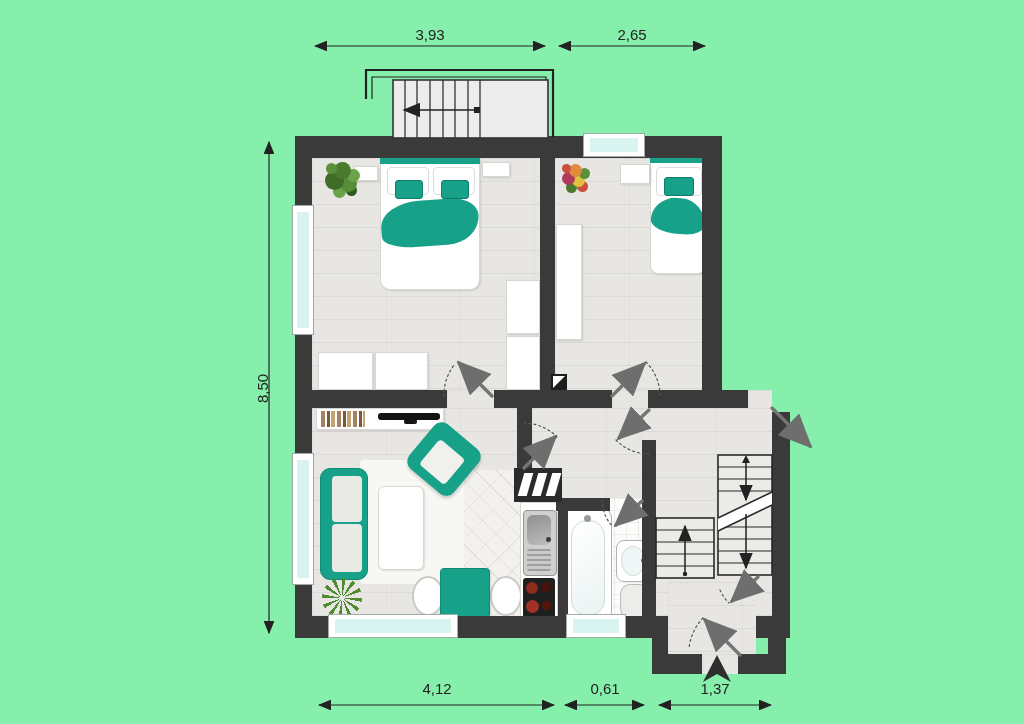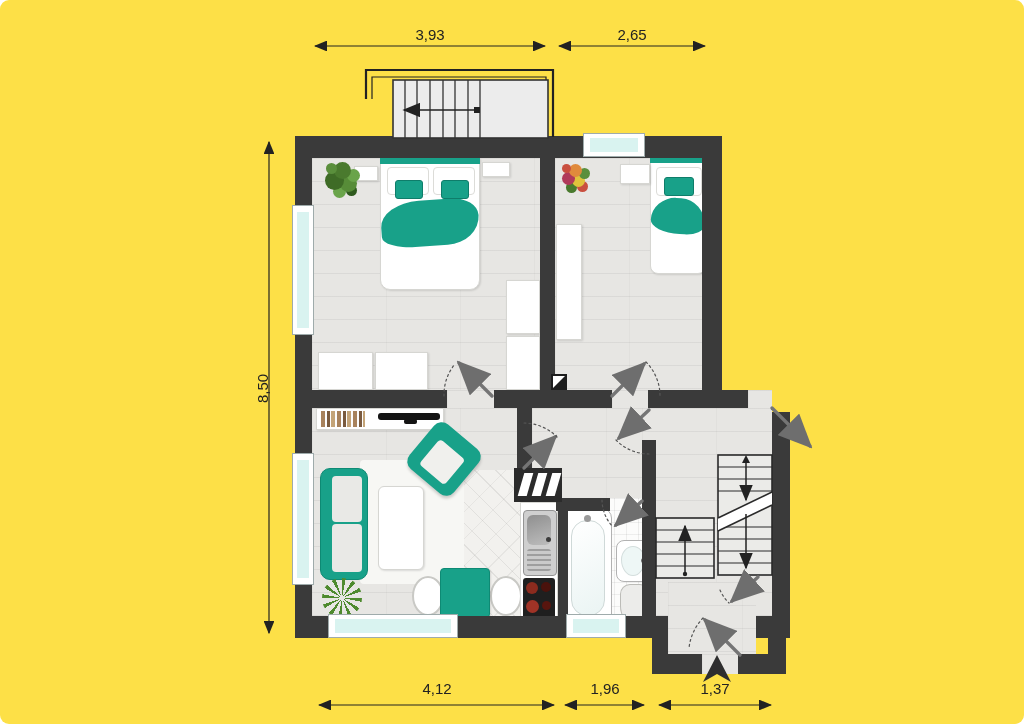--- a/index.html
+++ b/index.html
@@ -1,17 +1,17 @@
 <!DOCTYPE html>
 <html><head>
 <meta charset="utf-8">
 <style>
   html,body{margin:0;padding:0;background:#fff;}
-  .plan{position:relative;width:1024px;height:724px;background:#fde047;overflow:hidden;
-        font-family:"Liberation Sans",sans-serif;border-radius:9px;}
+  .plan{position:relative;width:1024px;height:724px;background:#86efac;overflow:hidden;
+        font-family:"Liberation Sans",sans-serif;}
   .abs{position:absolute;}
   
   .floor-wood{position:absolute;z-index:1;background-color:#e7e6e3;
     background-image:repeating-linear-gradient(180deg,rgba(0,0,0,.055) 0 1px,transparent 1px 23px),
       repeating-linear-gradient(90deg,rgba(0,0,0,.028) 0 1px,transparent 1px 74px);}
   .floor-tile{position:absolute;z-index:1;background-color:#fcfcfb;
     background-image:repeating-linear-gradient(180deg,rgba(0,0,0,.06) 0 1px,transparent 1px 12px),
       repeating-linear-gradient(90deg,rgba(0,0,0,.06) 0 1px,transparent 1px 12px);}
   .floor-marble{position:absolute;z-index:2;background-color:#f2f1ee;
     background-image:repeating-linear-gradient(45deg,rgba(0,0,0,.07) 0 1px,transparent 1px 15px),
@@ -274,16 +274,16 @@
       <line x1="319" y1="705" x2="554" y2="705" marker-start="url(#mBs)" marker-end="url(#mB)"></line>
       <line x1="565" y1="705" x2="644" y2="705" marker-start="url(#mBs)" marker-end="url(#mB)"></line>
       <line x1="659" y1="705" x2="771" y2="705" marker-start="url(#mBs)" marker-end="url(#mB)"></line>
     </g>
   </svg>
 
   <div class="dim" style="left:385px;top:26px;">3,93</div>
   <div class="dim" style="left:587px;top:26px;">2,65</div>
   <div class="dim" style="left:217px;top:380px;transform:rotate(-90deg);">8,50</div>
   <div class="dim" style="left:392px;top:680px;">4,12</div>
-  <div class="dim" style="left:560px;top:680px;">1,96</div>
+  <div class="dim" style="left:560px;top:680px;">0,61</div>
   <div class="dim" style="left:670px;top:680px;">1,37</div>
 
 </div>
 
 </body></html>

